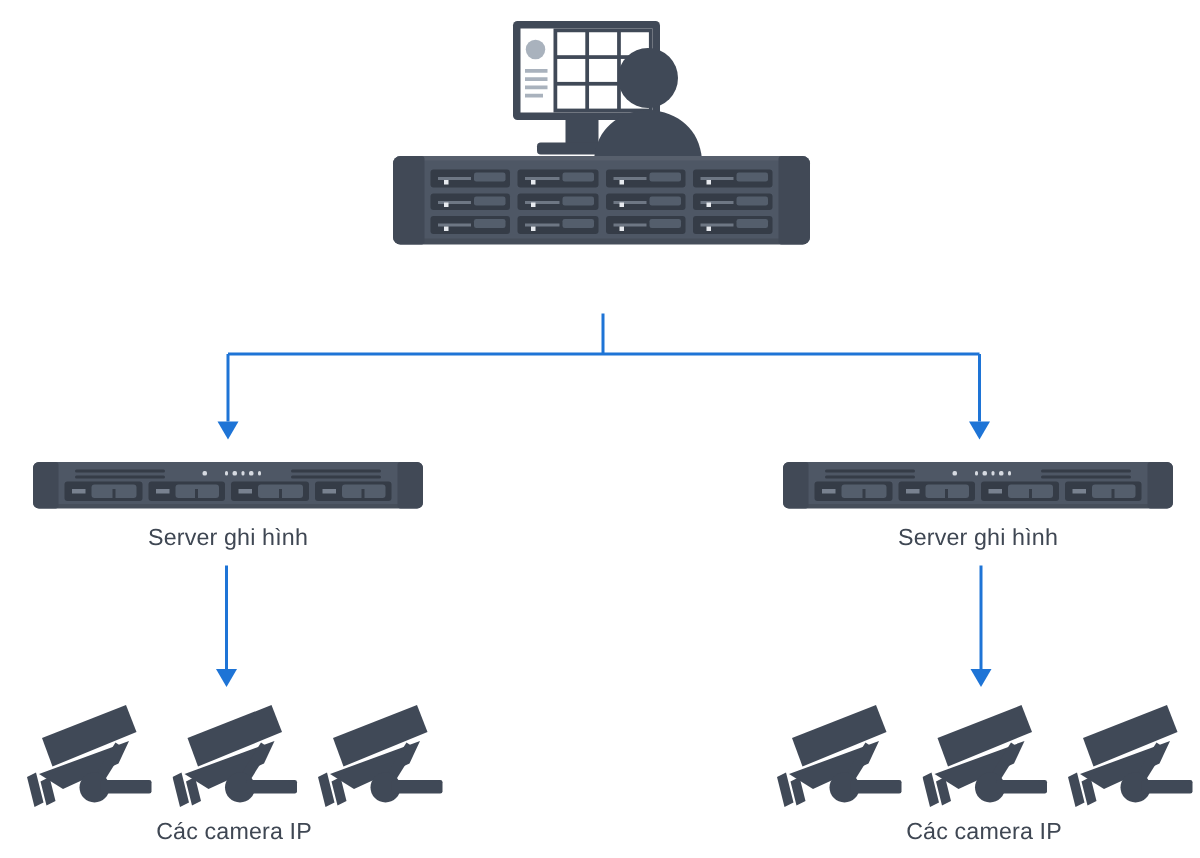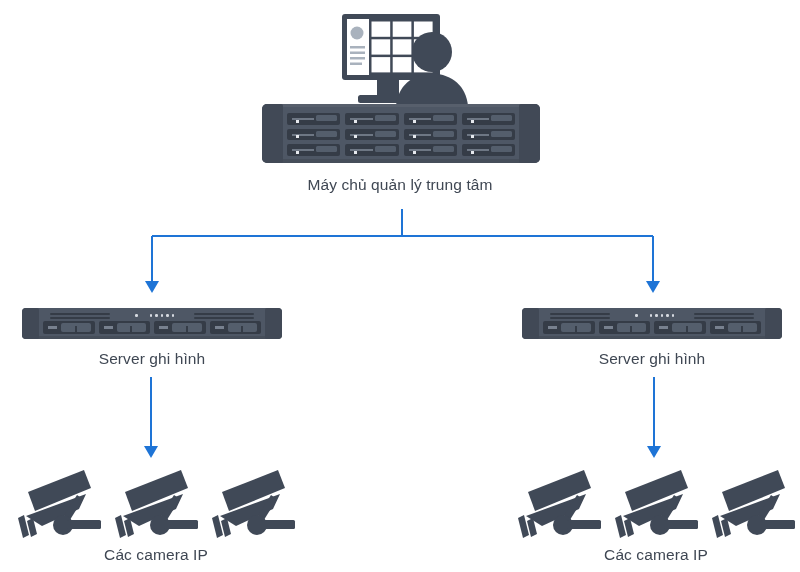--- a/index.html
+++ b/index.html
@@ -164,21 +164,20 @@
           <div class="handle"></div>
           <div class="led"></div>
         </div>
         <div class="bay">
           <div class="hline"></div>
           <div class="handle"></div>
           <div class="led"></div>
         </div>
       </div>
   </div>
-  <div class="node-label" style="left:200px;top:176px;width:400px;">Máy chủ quản lý trung tâm</div>
 
   <div class="u1" style="left:22px;">
     <div class="cap left"></div>
     <div class="cap right"></div>
     <div class="vent vleft">
         <div class="vl"></div>
         <div class="vl"></div>
       </div>
     <div class="vent vright">
         <div class="vl"></div>

